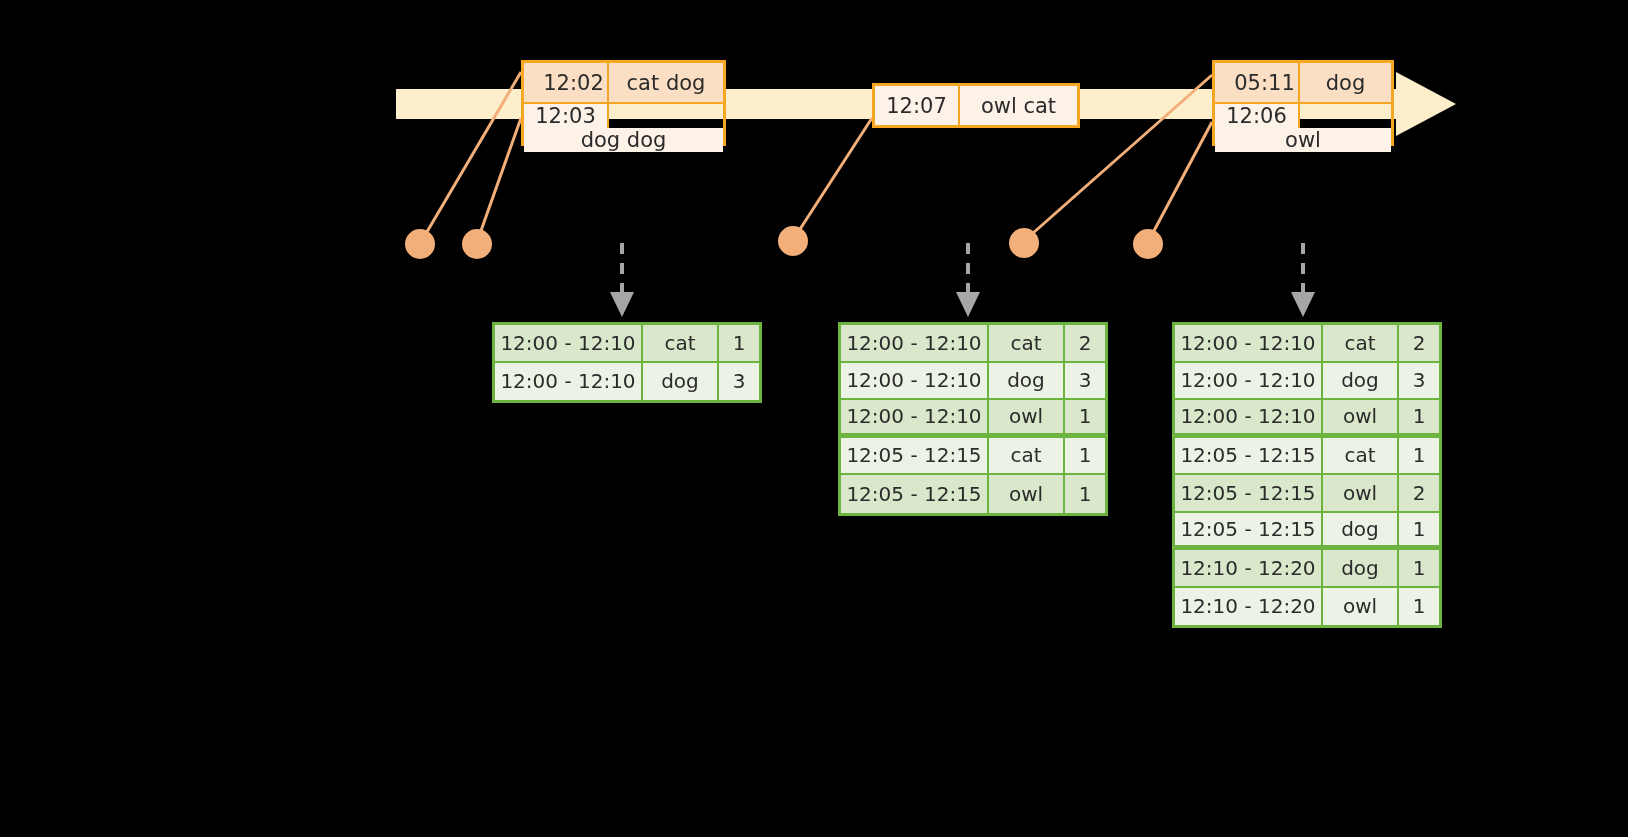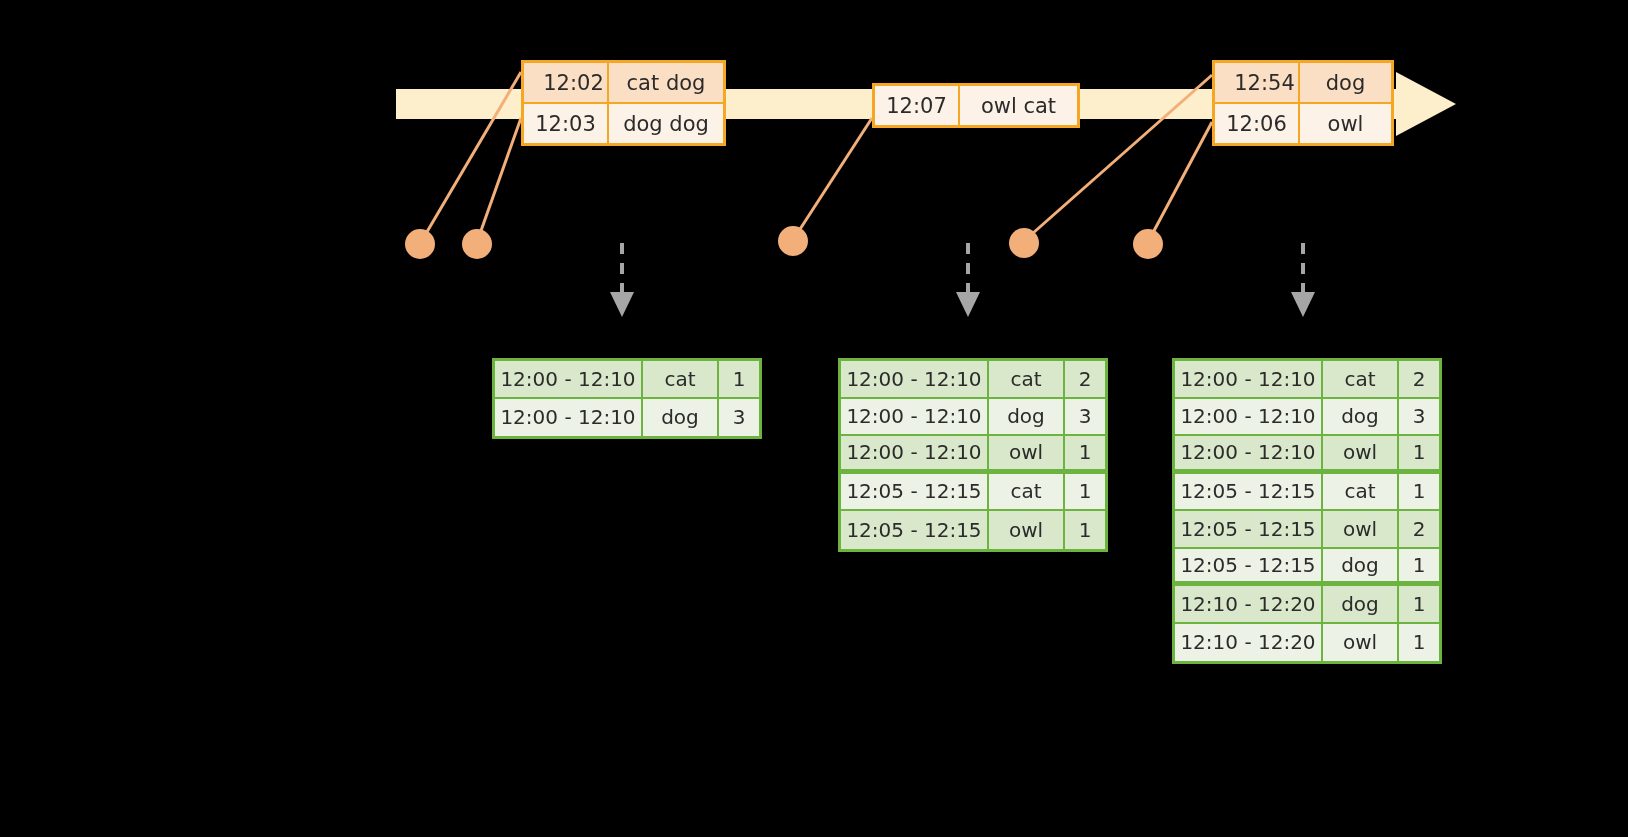--- a/index.html
+++ b/index.html
@@ -28,20 +28,21 @@
     border: 3px solid #F5A623;
     box-sizing: border-box;
     z-index: 5;
   }
   .event-row {
     display: flex;
     height: 39px;
   }
   .event-row + .event-row {
     border-top: 2px solid #F5A623;
+    flex-direction: column;
   }
   .event-row.shade-dark .cell { background: #FBDFC4; padding-left: 16px; }
   .event-row.shade-light .cell { background: #FDF2E7; }
   .event-row .cell {
     display: flex;
     align-items: center;
     justify-content: center;
     font-size: 21px;
     color: #2b2b2b;
     box-sizing: border-box;
@@ -56,21 +57,20 @@
     white-space: nowrap;
   }
 
   
   .result-table {
     position: absolute;
     border: 3px solid #6CB33F;
     box-sizing: border-box;
     z-index: 5;
     background: #6CB33F;
-    margin-top: 36px;
   }
   .res-row {
     display: flex;
     height: 37.5px;
   }
   .res-row.shade-dark .rcell { background: #D9E7CB; }
   .res-row.shade-light .rcell { background: #ECF2E5; }
   .rcell {
     display: flex;
     align-items: center;
@@ -147,21 +147,21 @@
 
   <div class="event-box" style="left:872px; top:83px; width:208px;">
     <div class="event-row shade-light">
       <div class="cell time">12:07</div>
       <div class="cell words">owl cat</div>
     </div>
   </div>
 
   <div class="event-box" style="left:1212px; top:60px; width:182px;">
     <div class="event-row shade-dark">
-      <div class="cell time">12:54</div>
+      <div class="cell time">05:11</div>
       <div class="cell words">dog</div>
     </div>
     <div class="event-row shade-light">
       <div class="cell time">12:06</div>
       <div class="cell words">owl</div>
     </div>
   </div>
 
   <div class="result-table" style="left:492px; top:322px;">
     <div class="res-row shade-dark">

